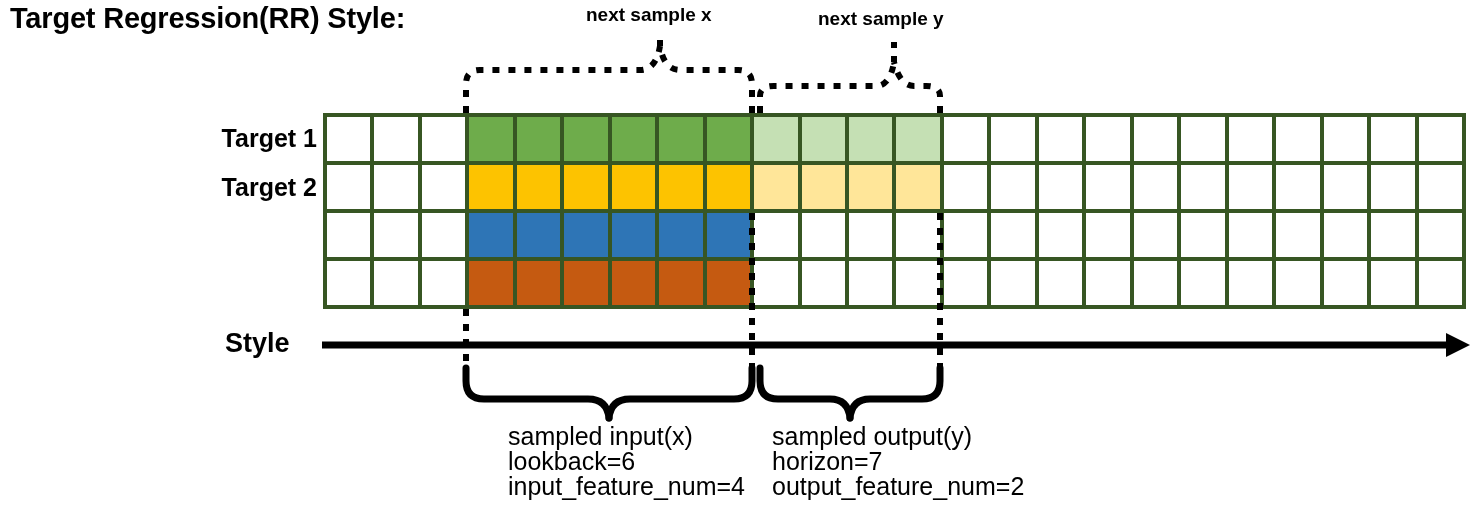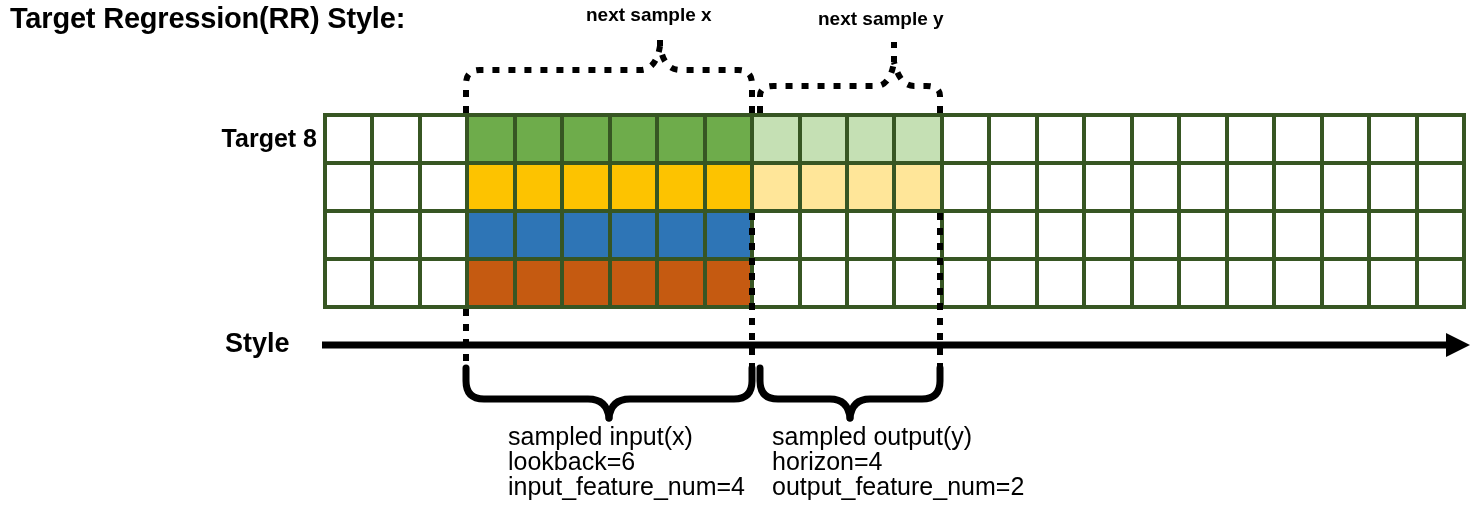--- a/index.html
+++ b/index.html
@@ -49,21 +49,22 @@
 </style>
 </head>
 <body>
 
 <div id="title">Target Regression(RR) Style:</div>
 
 <div class="top-label" id="lbl-nsx">next sample x</div>
 <div class="top-label" id="lbl-nsy">next sample y</div>
 
 <div id="labels">
-  <div class="rowlabel">Target 8</div>
+  <div class="rowlabel">Target 1</div>
+  <div class="rowlabel">Target 2</div>
 </div>
 
 <div id="grid" style="background: rgb(55, 86, 35); grid-template-columns: repeat(24, 1fr); grid-template-rows: repeat(4, 1fr);">
     <div class="cell cell"></div>
     <div class="cell cell"></div>
     <div class="cell cell"></div>
     <div class="cell c-green"></div>
     <div class="cell c-green"></div>
     <div class="cell c-green"></div>
     <div class="cell c-green"></div>
@@ -157,21 +158,21 @@
     <div class="cell cell"></div>
     <div class="cell cell"></div>
   </div>
 
 <div id="time-label">Style</div>
 
 <div class="caption" id="cap-x">sampled input(x)
 lookback=6
 input_feature_num=4</div>
 <div class="caption" id="cap-y">sampled output(y)
-horizon=4
+horizon=7
 output_feature_num=2</div>
 
 <svg class="overlay" viewBox="0 0 1476 516">
 
   <g fill="none" stroke="#000" stroke-width="6" stroke-linecap="butt" stroke-dasharray="7 9">
     <path d="M 466,113 L 466,84 Q 466,70 480,70 L 640,70 Q 656,70 660,46"></path>
     <path d="M 752,113 L 752,84 Q 752,70 738,70 L 680,70 Q 664,70 660,46"></path>
   </g>
 
   <g fill="none" stroke="#000" stroke-width="6" stroke-dasharray="6 8">

